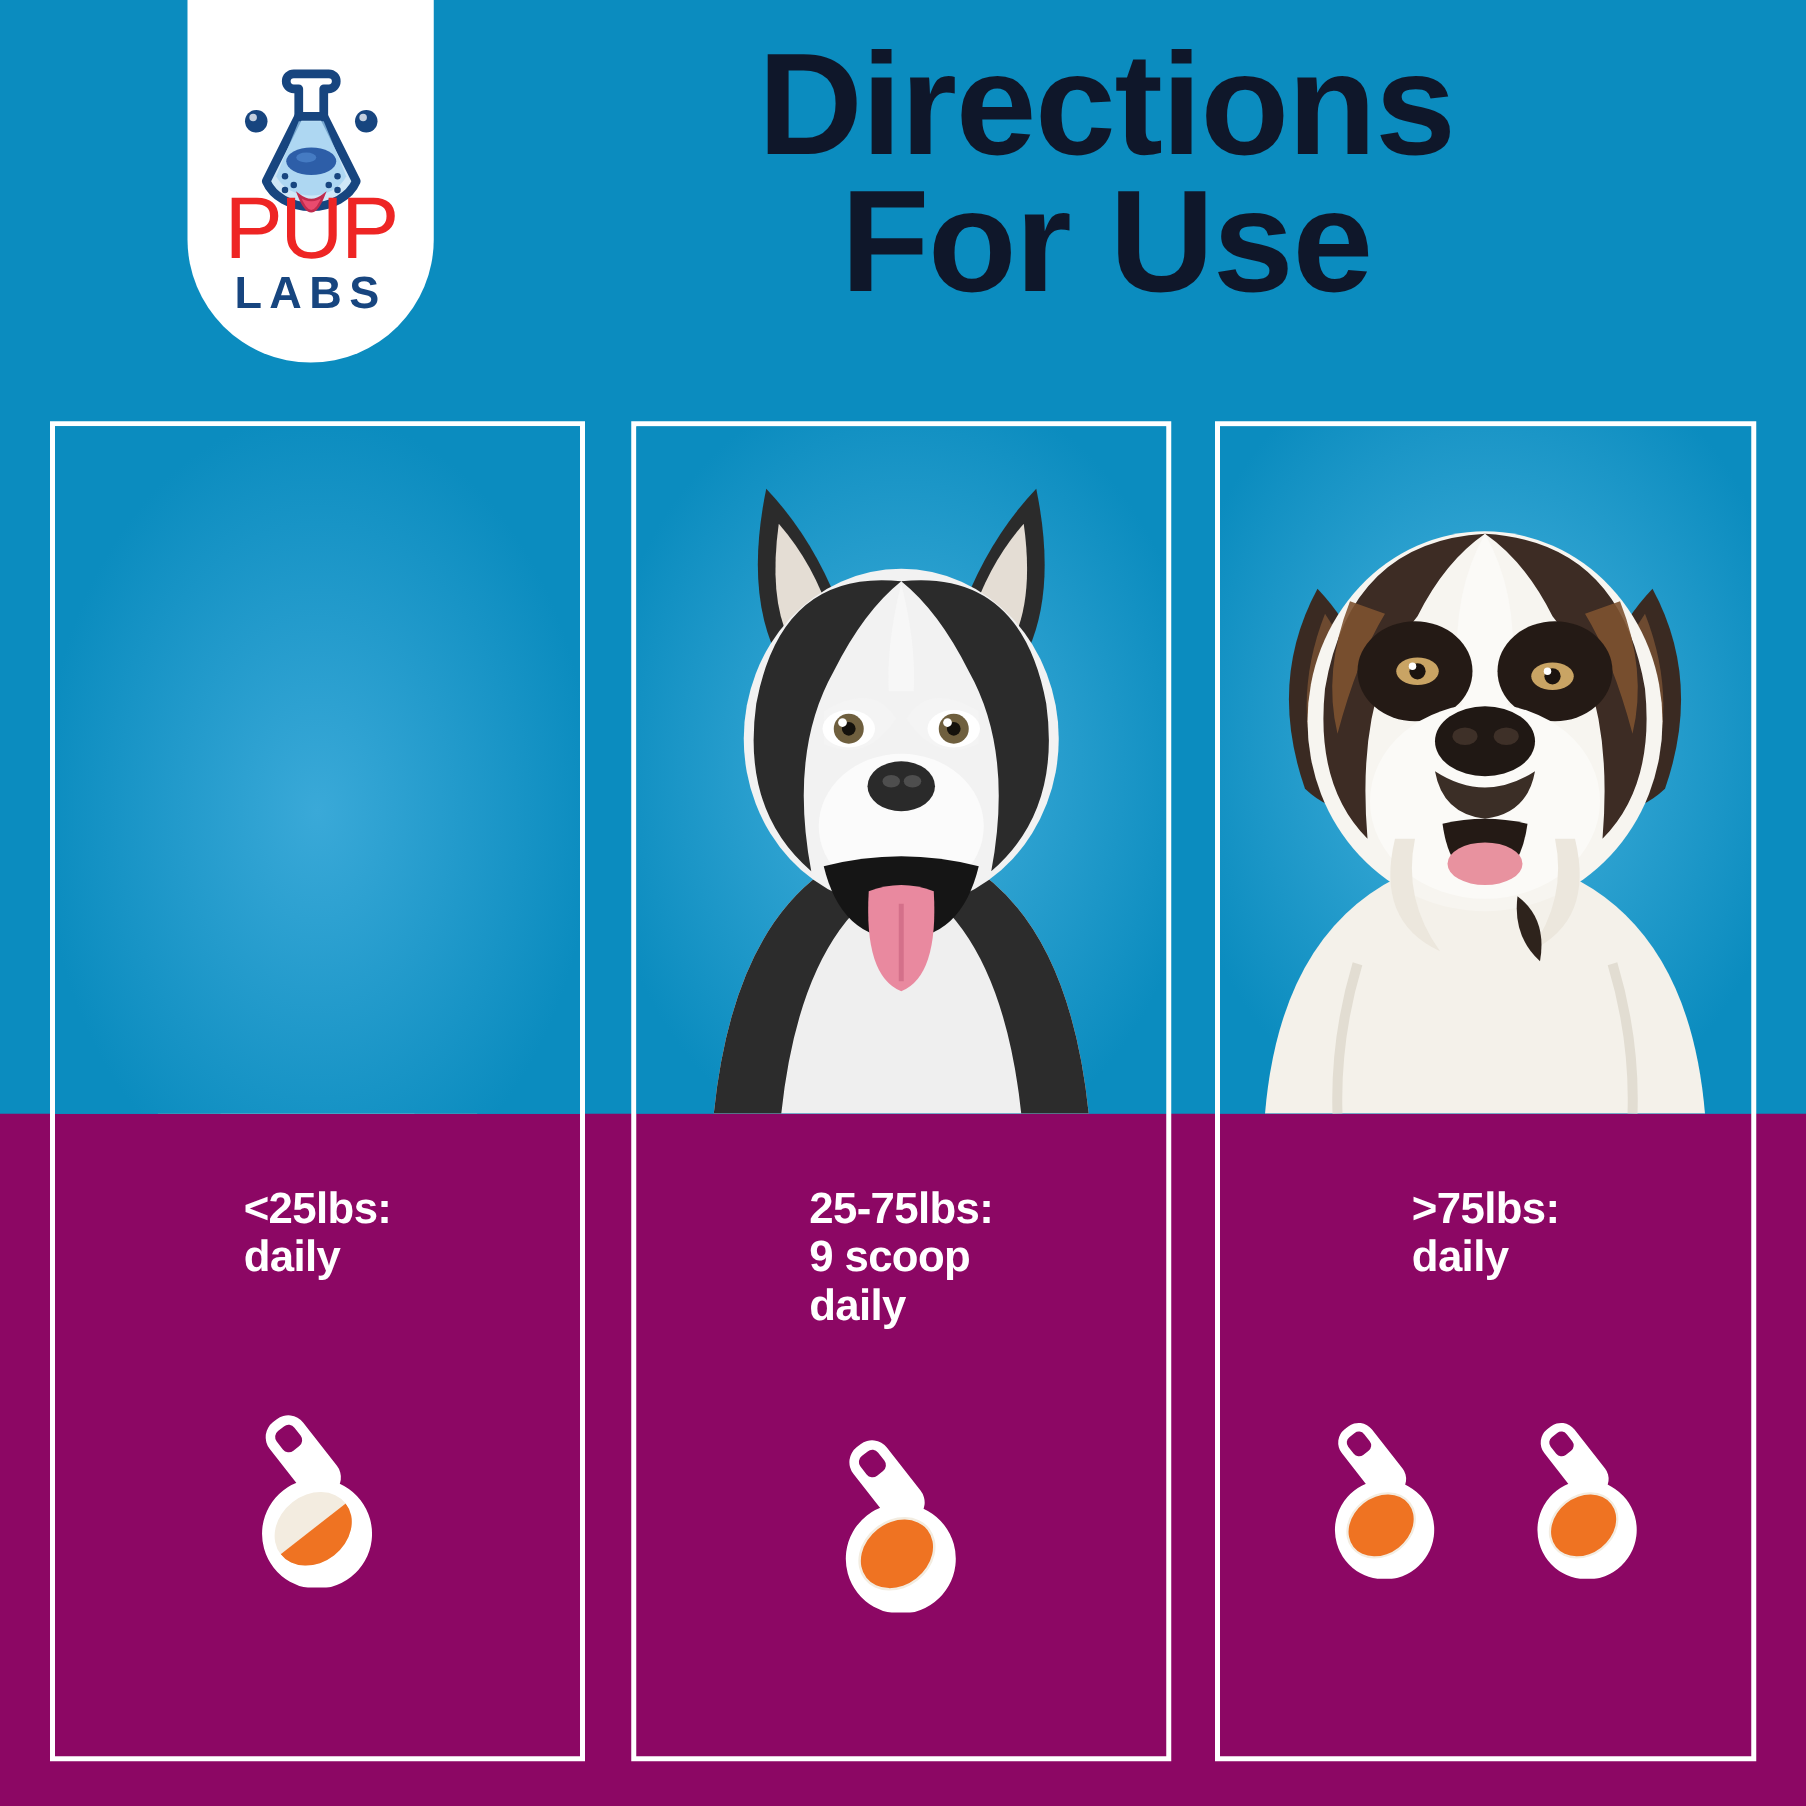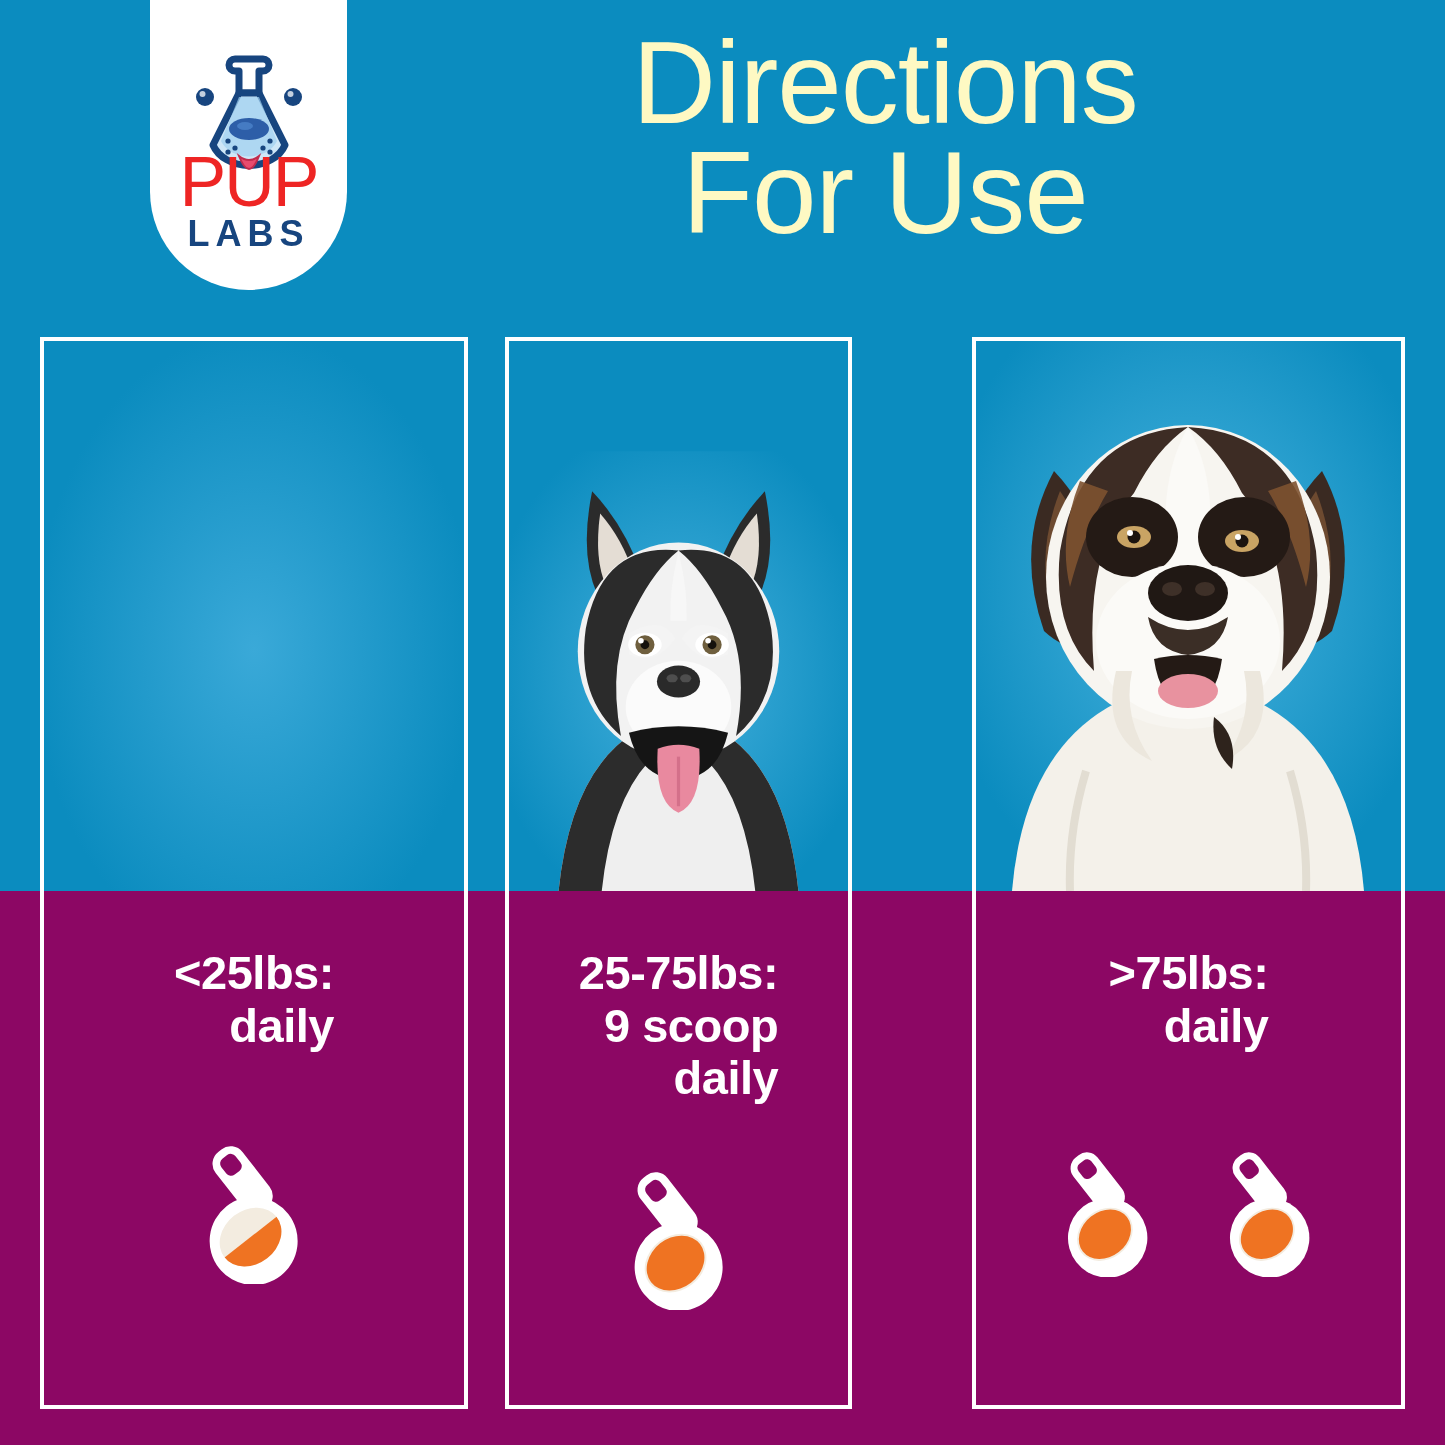--- a/index.html
+++ b/index.html
@@ -28,46 +28,46 @@
     line-height:0.8;margin-top:-28px;position:relative;z-index:1;
   }
   .logo-labs{
     font-size:36px;font-weight:bold;color:#17457f;letter-spacing:6px;
     line-height:1;margin-top:6px;
   }
 
   
   .heading{
     position:absolute;left:380px;top:28px;width:1010px;
-    color:#fef9c3;font-size:116px;font-weight:normal;line-height:0.95;
+    color:#0f172a;font-size:116px;font-weight:bold;line-height:0.95;
     text-align:center;letter-spacing:-1px;
   }
   .heading .l1{display:block;}
   .heading .l2{display:block;}
 
   
   .panel{
     position:absolute;top:337px;height:1072px;
     border:4px solid #ffffff;box-sizing:border-box;
     overflow:hidden;
   }
   .panel-1{left:40px;width:428px;}
-  .panel-2{left:505px;width:347px;}
+  .panel-2{left:505px;width:432px;}
   .panel-3{left:972px;width:433px;}
 
   .panel-photo{
     position:absolute;left:0;top:0;right:0;height:550px;overflow:hidden;
   }
   .panel-body{
     position:absolute;left:0;right:0;top:550px;bottom:0;
     display:flex;flex-direction:column;align-items:center;
   }
   .dose-text{
-    color:#ffffff;font-weight:bold;font-size:47px;line-height:1.12;
-    text-align:right;margin-top:56px;padding:0 8px;letter-spacing:-0.5px;
+    color:#ffffff;font-weight:bold;font-size:35px;line-height:1.12;
+    text-align:left;margin-top:56px;padding:0 8px;letter-spacing:-0.5px;
   }
   .dose-text .ln{display:block;white-space:nowrap;}
   .scoops{
     flex:1;display:flex;align-items:center;justify-content:center;gap:14px;
     width:100%;padding-bottom:40px;box-sizing:border-box;
   }
   .scoop{width:164px;height:150px;}
   .scoop.dbl{width:148px;height:136px;}
 
   

